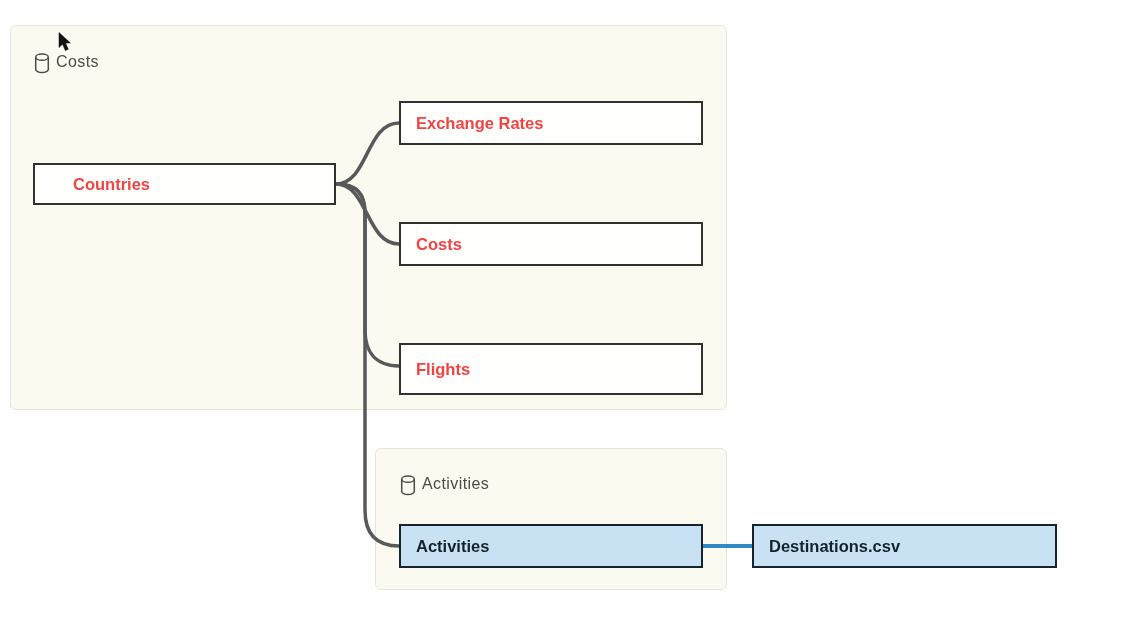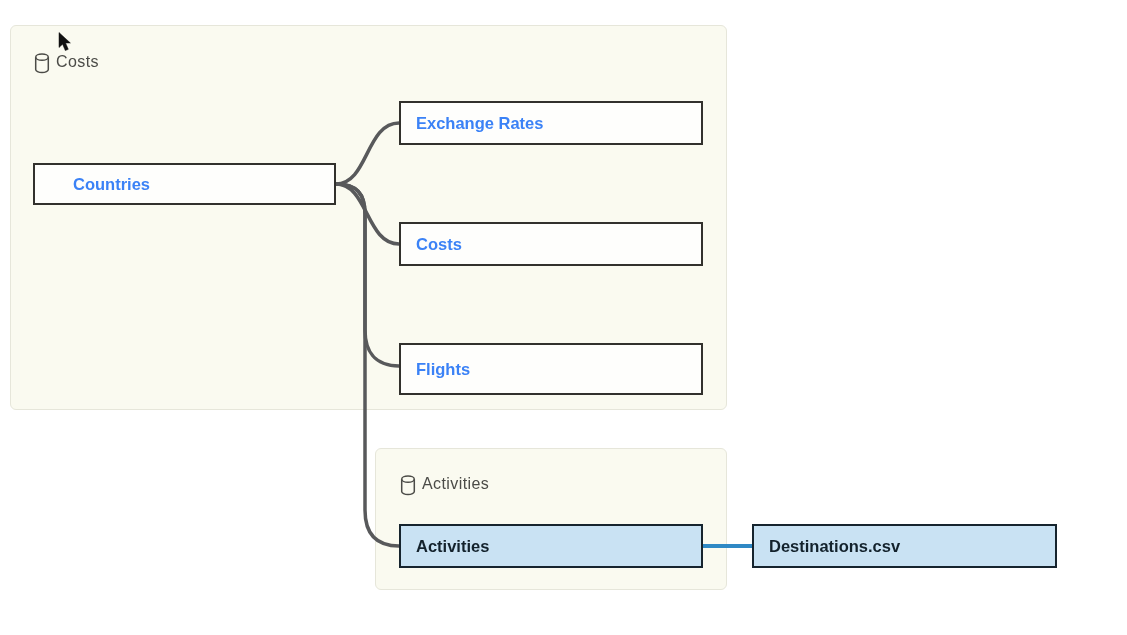--- a/index.html
+++ b/index.html
@@ -44,21 +44,21 @@
   .node {
     position: absolute;
     box-sizing: border-box;
     background: #fefefc;
     border: 2px solid #32312d;
     display: flex;
     align-items: center;
     padding-left: 15px;
     font-size: 16.5px;
     font-weight: 700;
-    color: #3b82f6;
+    color: #ef4444;
     cursor: default;
   }
   .node.selected {
     background: #c9e2f3;
     border-color: #16242e;
     color: #13222c;
   }
   .cursor {
     position: absolute;
     left: 58px;

